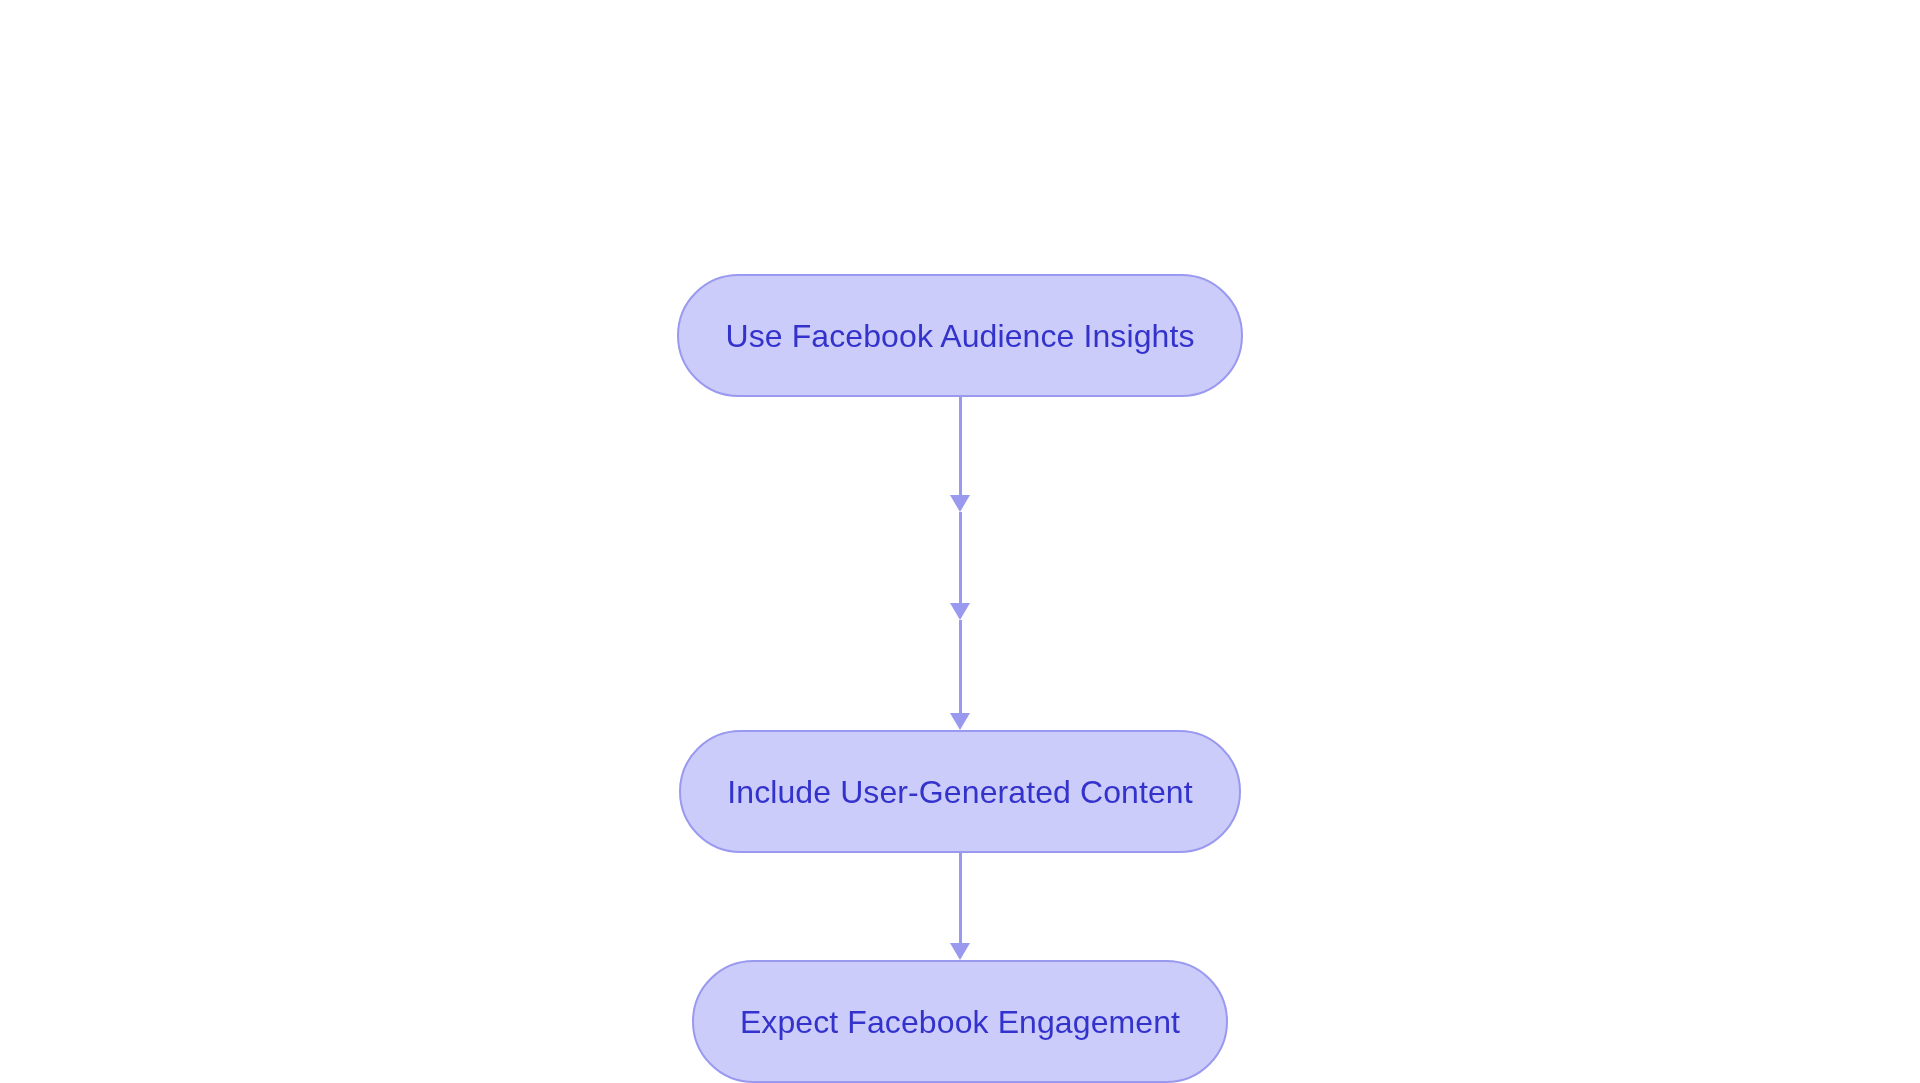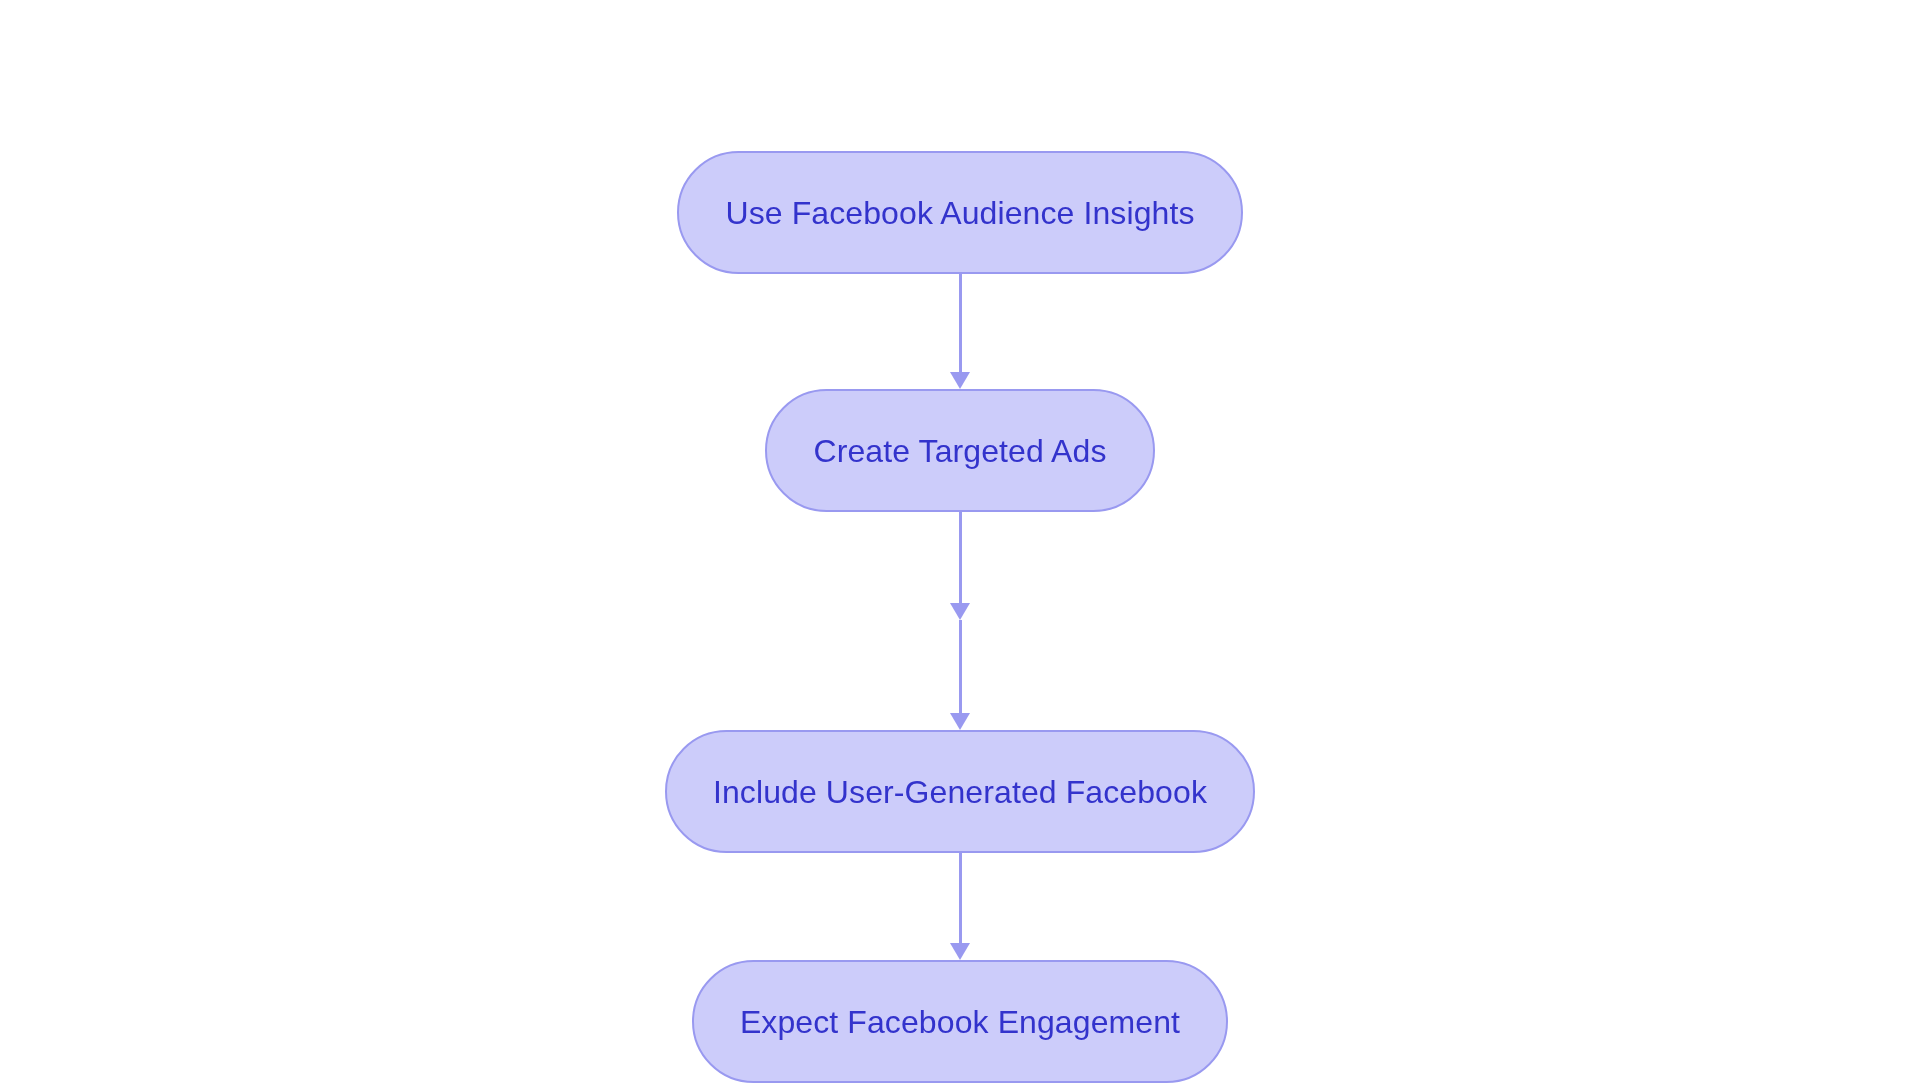--- a/index.html
+++ b/index.html
@@ -89,37 +89,34 @@
 
     <div class="node">
       <span class="node-label">Use Facebook Audience Insights</span>
     </div>
 
     <div class="connector" style="height:115px;">
       <div class="connector-line"></div>
       <div class="connector-arrow"></div>
     </div>
 
-    <div class="node">
-      <span class="node-label">Create Targeted Ads</span>
-    </div>
 
     <div class="connector" style="height:108px;">
       <div class="connector-line"></div>
       <div class="connector-arrow"></div>
     </div>
 
 
     <div class="connector" style="height:110px;">
       <div class="connector-line"></div>
       <div class="connector-arrow"></div>
     </div>
 
     <div class="node">
-      <span class="node-label">Include User-Generated Facebook</span>
+      <span class="node-label">Include User-Generated Content</span>
     </div>
 
     <div class="connector" style="height:107px;">
       <div class="connector-line"></div>
       <div class="connector-arrow"></div>
     </div>
 
     <div class="node">
       <span class="node-label">Expect Facebook Engagement</span>
     </div>

